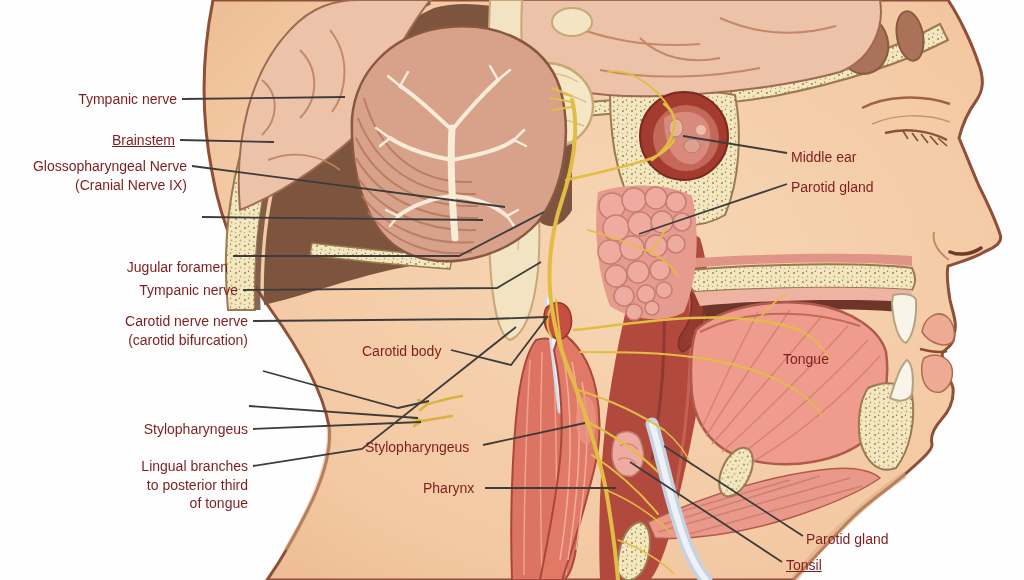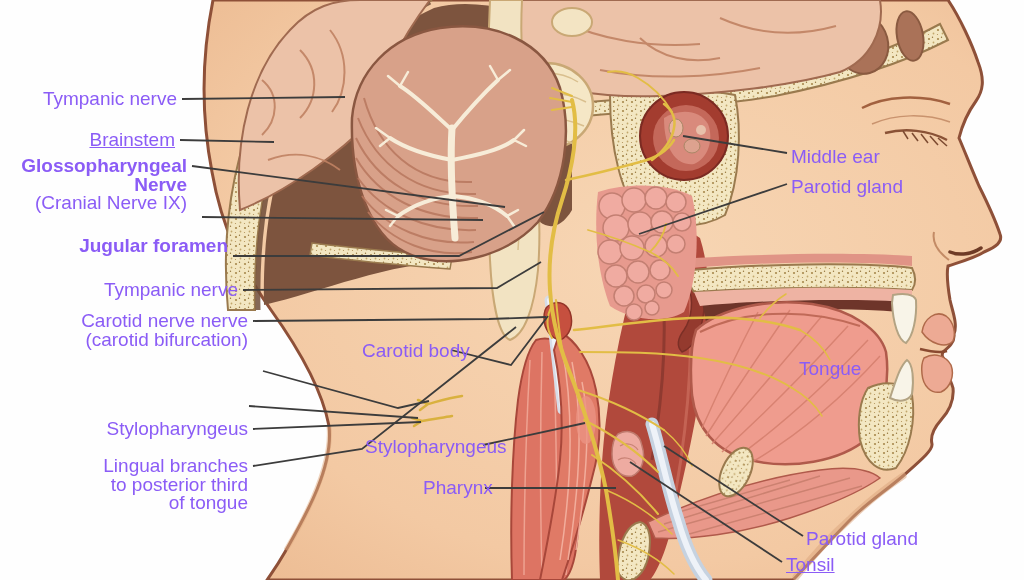--- a/index.html
+++ b/index.html
@@ -4,26 +4,26 @@
 <style>
   html,body{margin:0;padding:0;background:#fff;}
   #stage{
     position:relative;width:1024px;height:580px;overflow:hidden;
     background:#fefefe;
     font-family:"Liberation Sans", sans-serif;
   }
   #art{position:absolute;left:0;top:0;}
   .lbl{
     position:absolute;
-    font-size:19px;line-height:18.5px;color:#8b5cf6;
+    font-size:14px;line-height:18.5px;color:#7f1d1d;
     white-space:pre-line;
     -webkit-font-smoothing:antialiased;
   }
   .r{text-align:right;}
-  .b{font-weight:bold;}
+  .b{font-weight:normal;}
 </style>
 </head>
 <body>
 
 <div id="stage">
 
 <svg id="art" width="1024" height="580" viewBox="0 0 1024 580">
   <defs>
     <radialGradient id="skinGrad" cx="55%" cy="45%" r="75%">
       <stop offset="0%" stop-color="#f7d6b4"></stop>
@@ -308,29 +308,29 @@
     <polyline points="787,153 683,136"></polyline>
     <polyline points="787,184 639,234"></polyline>
     <polyline points="803,536 664,446"></polyline>
     <polyline points="782,562 630,462"></polyline>
   </g>
 </svg>
 
   <div class="lbl r" style="right:847px;top:90px;">Tympanic nerve</div>
   <div class="lbl r" style="right:849px;top:131px;text-decoration:underline;">Brainstem</div>
   <div class="lbl r" style="right:837px;top:157px;"><span class="b">Glossopharyngeal Nerve</span><br><span>(Cranial Nerve IX)</span></div>
-  <div class="lbl r" style="right:796px;top:237px;font-weight:bold;">Jugular foramen</div>
+  <div class="lbl r" style="right:796px;top:258px;">Jugular foramen</div>
   <div class="lbl r" style="right:786px;top:281px;">Tympanic nerve</div>
   <div class="lbl r" style="right:776px;top:312px;">Carotid nerve nerve
 (carotid bifurcation)</div>
   <div class="lbl r" style="right:776px;top:420px;">Stylopharyngeus</div>
   <div class="lbl r" style="right:776px;top:457px;">Lingual branches
 to posterior third
 of tongue</div>
   <div class="lbl" style="left:362px;top:342px;">Carotid body</div>
   <div class="lbl" style="left:365px;top:438px;">Stylopharyngeus</div>
   <div class="lbl" style="left:423px;top:479px;">Pharynx</div>
   <div class="lbl" style="left:791px;top:148px;">Middle ear</div>
   <div class="lbl" style="left:791px;top:178px;">Parotid gland</div>
-  <div class="lbl" style="left:783px;top:360px;margin-left:16px;">Tongue</div>
+  <div class="lbl" style="left:783px;top:350px;">Tongue</div>
   <div class="lbl" style="left:806px;top:530px;">Parotid gland</div>
   <div class="lbl" style="left:786px;top:556px;text-decoration:underline;">Tonsil</div>
 </div>
 
 </body></html>

